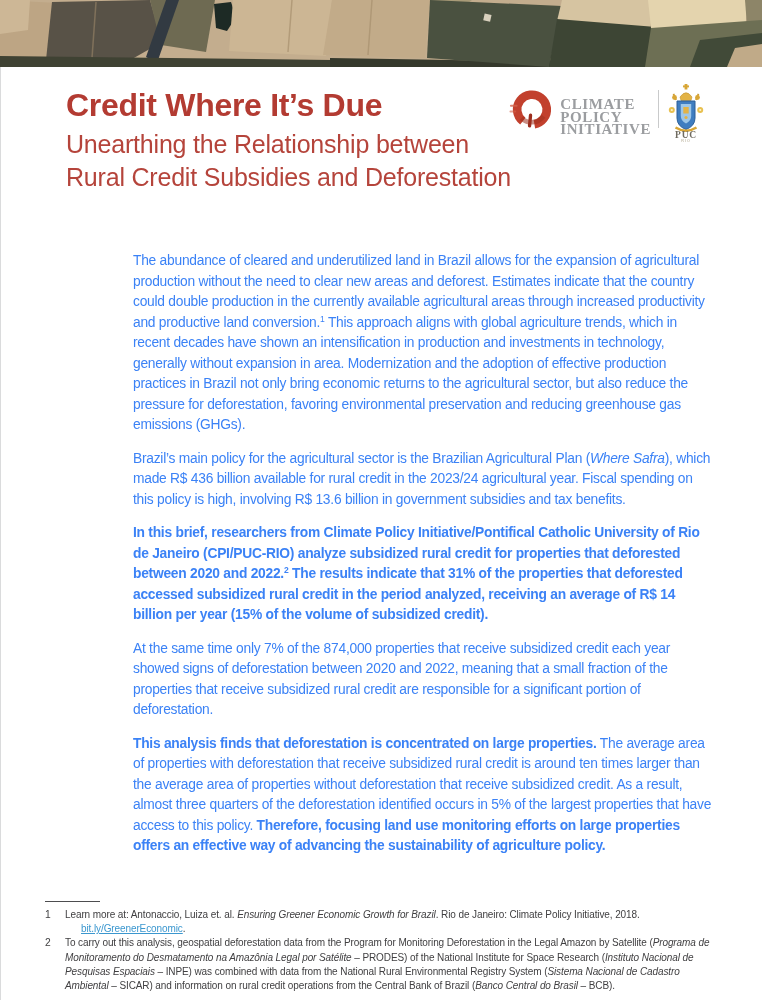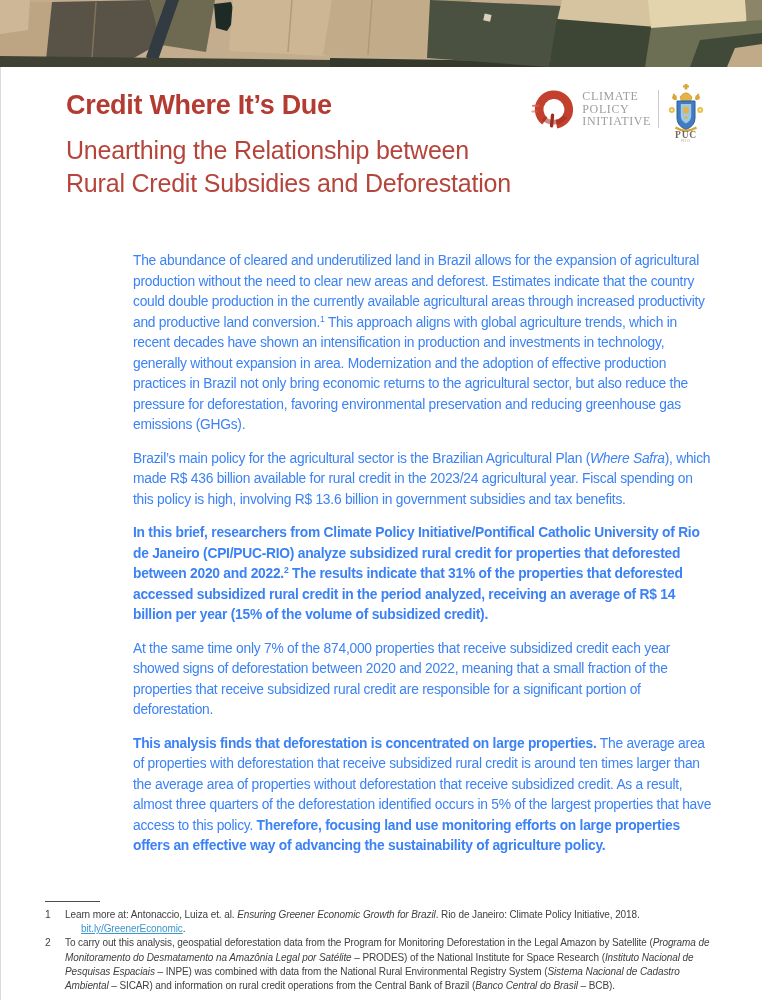--- a/index.html
+++ b/index.html
@@ -8,35 +8,35 @@
     width:762px; height:1000px; position:relative; background:#ffffff;
     font-family:"Liberation Sans", sans-serif; overflow:hidden;
     -webkit-font-smoothing: antialiased;
   }
   .header-photo { position:absolute; top:0; left:0; width:762px; height:67px; display:block; }
   .left-edge { position:absolute; left:0; top:67px; bottom:0; width:1px; background:#dadbdc; }
 
   
   .title-block { position:absolute; left:66px; top:90px; }
   .title-block h1 {
-    margin:0; font-size:27px; line-height:30px; font-weight:bold;
+    margin:0; font-size:32px; line-height:30px; font-weight:bold;
     color:#b33b32; letter-spacing:-0.3px; white-space:nowrap;
   }
-  .subtitle { margin-top:14px; }
+  .subtitle { margin-top:8px; }
   .subtitle div {
     font-size:25px; line-height:33px; font-weight:normal;
     color:#b5443b; letter-spacing:-0.2px; white-space:nowrap;
   }
   .brand-block { position:absolute; top:84px; right:56px; width:170px; }
   .logo-row { display:flex; align-items:flex-start; justify-content:flex-end; }
   .cpi-swoosh { width:44px; height:47px; margin-top:3px; flex:none; }
   .cpi-wordmark {
-    margin-left:7px; margin-top:6px; flex:none;
-    font-family:"Liberation Serif", serif; font-size:12px; line-height:12.5px;
-    letter-spacing:0.6px; color:#9b9da0;
+    margin-left:7px; margin-top:14px; flex:none;
+    font-family:"Liberation Serif", serif; font-size:15px; line-height:12.5px;
+    letter-spacing:0.6px; color:#9b9da0;font-weight:bold;
   }
   .logo-divider { width:1px; height:38px; background:#c9cacb; margin:6px 7px 0 7px; flex:none; }
   .puc-crest { width:40px; height:58px; flex:none; margin-top:0; }
   .brief-meta { text-align:right; margin-top:10px; padding-right:8px; }
   .brief-type { font-size:12.5px; font-weight:bold; color:#58595b; letter-spacing:0.2px; }
   .brief-date { font-size:12.5px; color:#808285; margin-top:3px; letter-spacing:0.2px; }
 
   
   .content { position:absolute; left:133px; top:251px; width:580px; }
   .content h2 {

